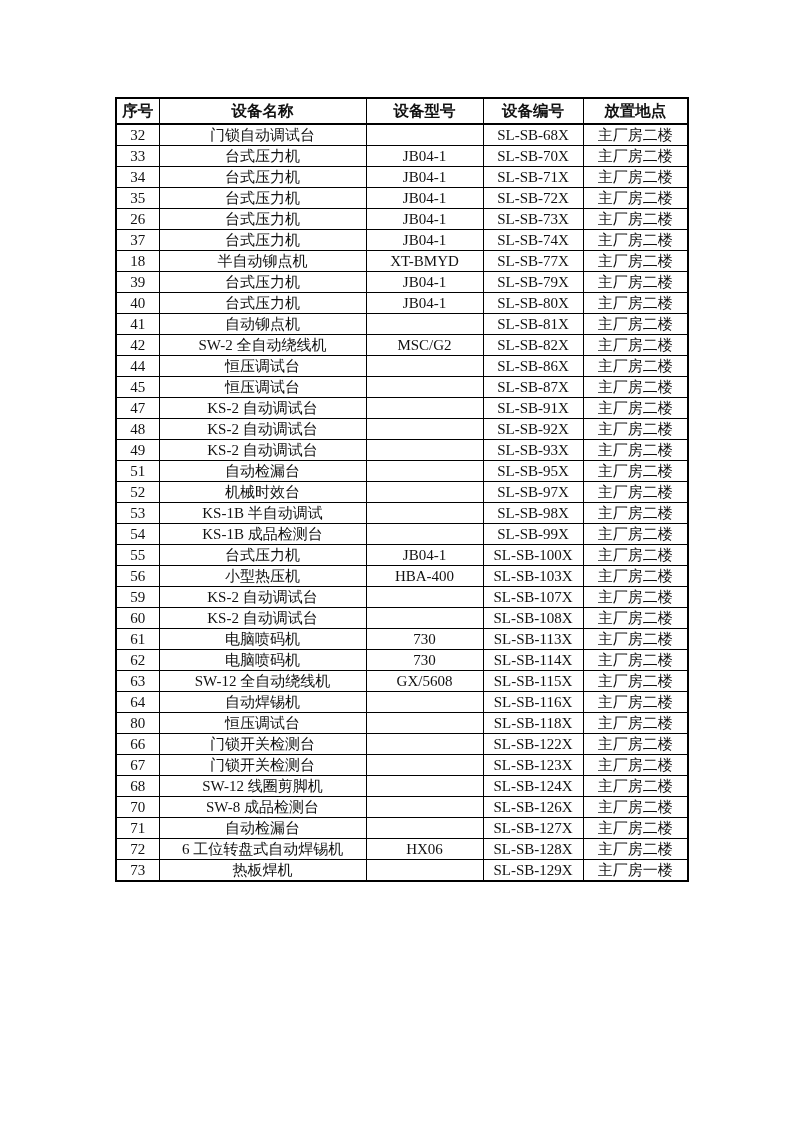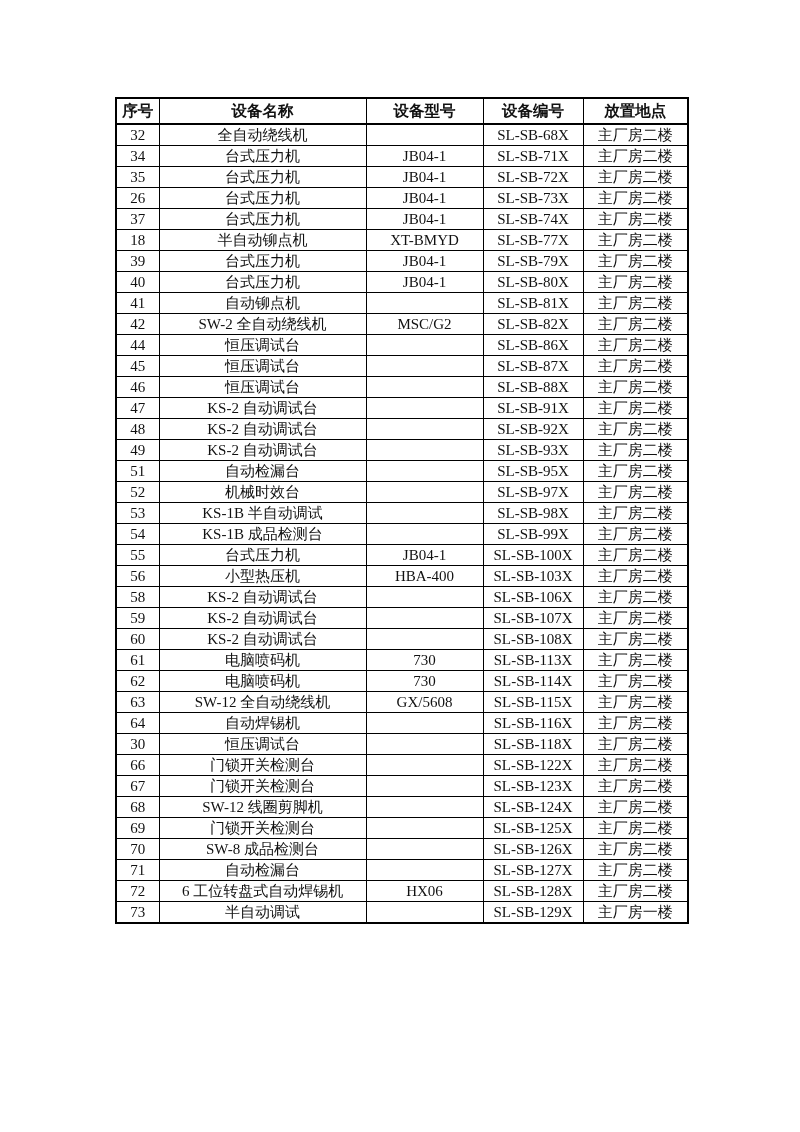--- a/index.html
+++ b/index.html
@@ -79,23 +79,30 @@
         <th>序号</th>
         <th>设备名称</th>
         <th>设备型号</th>
         <th>设备编号</th>
         <th>放置地点</th>
       </tr>
     </thead>
     <tbody id="equipment-rows">
         <tr>
           <td>32</td>
-          <td>全自动绕线机</td>
+          <td>门锁自动调试台</td>
           <td></td>
           <td>SL-SB-68X</td>
+          <td>主厂房二楼</td>
+        </tr>
+        <tr>
+          <td>33</td>
+          <td>台式压力机</td>
+          <td>JB04-1</td>
+          <td>SL-SB-70X</td>
           <td>主厂房二楼</td>
         </tr>
         <tr>
           <td>34</td>
           <td>台式压力机</td>
           <td>JB04-1</td>
           <td>SL-SB-71X</td>
           <td>主厂房二楼</td>
         </tr>
         <tr>
@@ -162,27 +169,20 @@
           <td>主厂房二楼</td>
         </tr>
         <tr>
           <td>45</td>
           <td>恒压调试台</td>
           <td></td>
           <td>SL-SB-87X</td>
           <td>主厂房二楼</td>
         </tr>
         <tr>
-          <td>46</td>
-          <td>恒压调试台</td>
-          <td></td>
-          <td>SL-SB-88X</td>
-          <td>主厂房二楼</td>
-        </tr>
-        <tr>
           <td>47</td>
           <td>KS-2 自动调试台</td>
           <td></td>
           <td>SL-SB-91X</td>
           <td>主厂房二楼</td>
         </tr>
         <tr>
           <td>48</td>
           <td>KS-2 自动调试台</td>
           <td></td>
@@ -232,27 +232,20 @@
           <td>主厂房二楼</td>
         </tr>
         <tr>
           <td>56</td>
           <td>小型热压机</td>
           <td>HBA-400</td>
           <td>SL-SB-103X</td>
           <td>主厂房二楼</td>
         </tr>
         <tr>
-          <td>58</td>
-          <td>KS-2 自动调试台</td>
-          <td></td>
-          <td>SL-SB-106X</td>
-          <td>主厂房二楼</td>
-        </tr>
-        <tr>
           <td>59</td>
           <td>KS-2 自动调试台</td>
           <td></td>
           <td>SL-SB-107X</td>
           <td>主厂房二楼</td>
         </tr>
         <tr>
           <td>60</td>
           <td>KS-2 自动调试台</td>
           <td></td>
@@ -281,21 +274,21 @@
           <td>主厂房二楼</td>
         </tr>
         <tr>
           <td>64</td>
           <td>自动焊锡机</td>
           <td></td>
           <td>SL-SB-116X</td>
           <td>主厂房二楼</td>
         </tr>
         <tr>
-          <td>30</td>
+          <td>80</td>
           <td>恒压调试台</td>
           <td></td>
           <td>SL-SB-118X</td>
           <td>主厂房二楼</td>
         </tr>
         <tr>
           <td>66</td>
           <td>门锁开关检测台</td>
           <td></td>
           <td>SL-SB-122X</td>
@@ -306,27 +299,20 @@
           <td>门锁开关检测台</td>
           <td></td>
           <td>SL-SB-123X</td>
           <td>主厂房二楼</td>
         </tr>
         <tr>
           <td>68</td>
           <td>SW-12 线圈剪脚机</td>
           <td></td>
           <td>SL-SB-124X</td>
-          <td>主厂房二楼</td>
-        </tr>
-        <tr>
-          <td>69</td>
-          <td>门锁开关检测台</td>
-          <td></td>
-          <td>SL-SB-125X</td>
           <td>主厂房二楼</td>
         </tr>
         <tr>
           <td>70</td>
           <td>SW-8 成品检测台</td>
           <td></td>
           <td>SL-SB-126X</td>
           <td>主厂房二楼</td>
         </tr>
         <tr>
@@ -338,21 +324,21 @@
         </tr>
         <tr>
           <td>72</td>
           <td>6 工位转盘式自动焊锡机</td>
           <td>HX06</td>
           <td>SL-SB-128X</td>
           <td>主厂房二楼</td>
         </tr>
         <tr>
           <td>73</td>
-          <td>半自动调试</td>
+          <td>热板焊机</td>
           <td></td>
           <td>SL-SB-129X</td>
           <td>主厂房一楼</td>
         </tr>
       </tbody>
   </table>
 
   <div class="page-number">17</div>
 
 </div>

